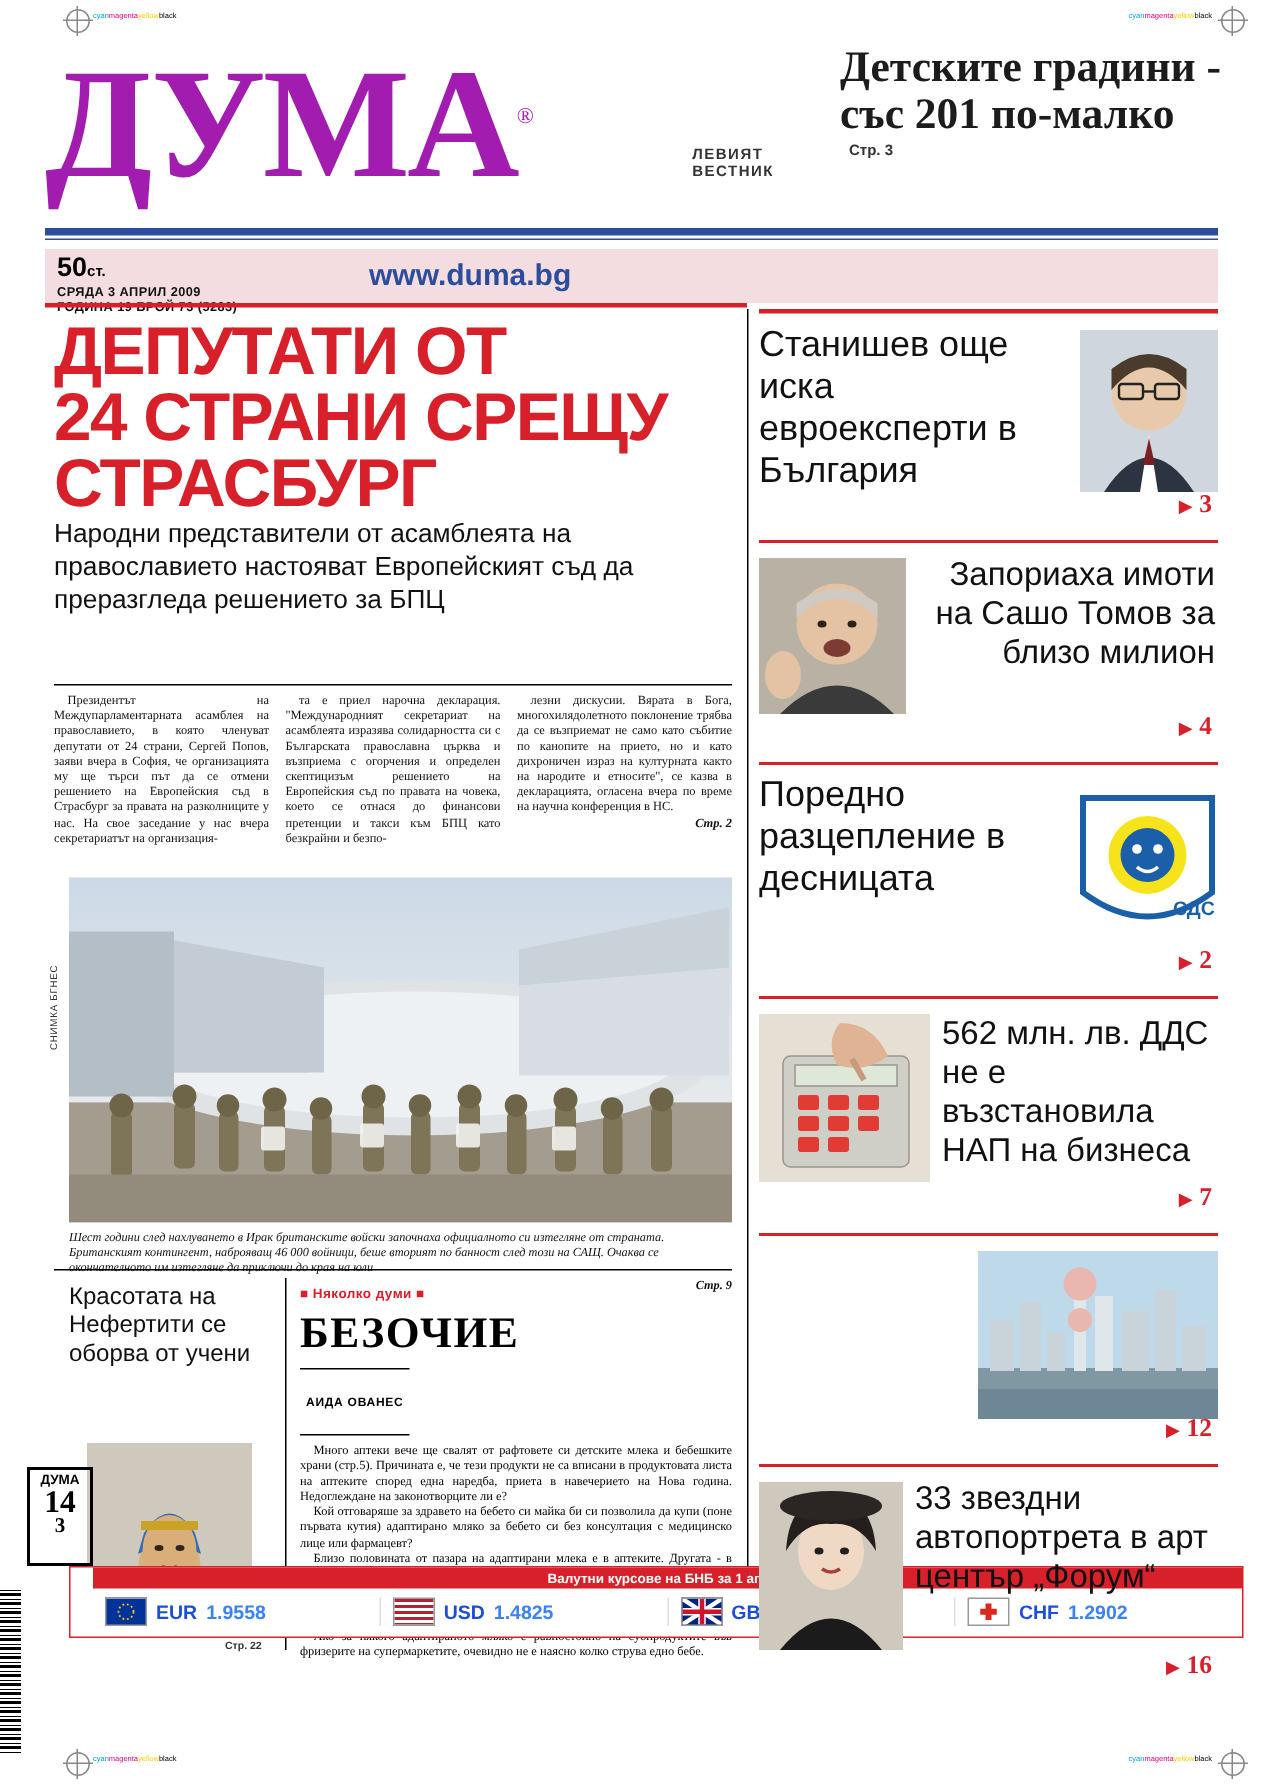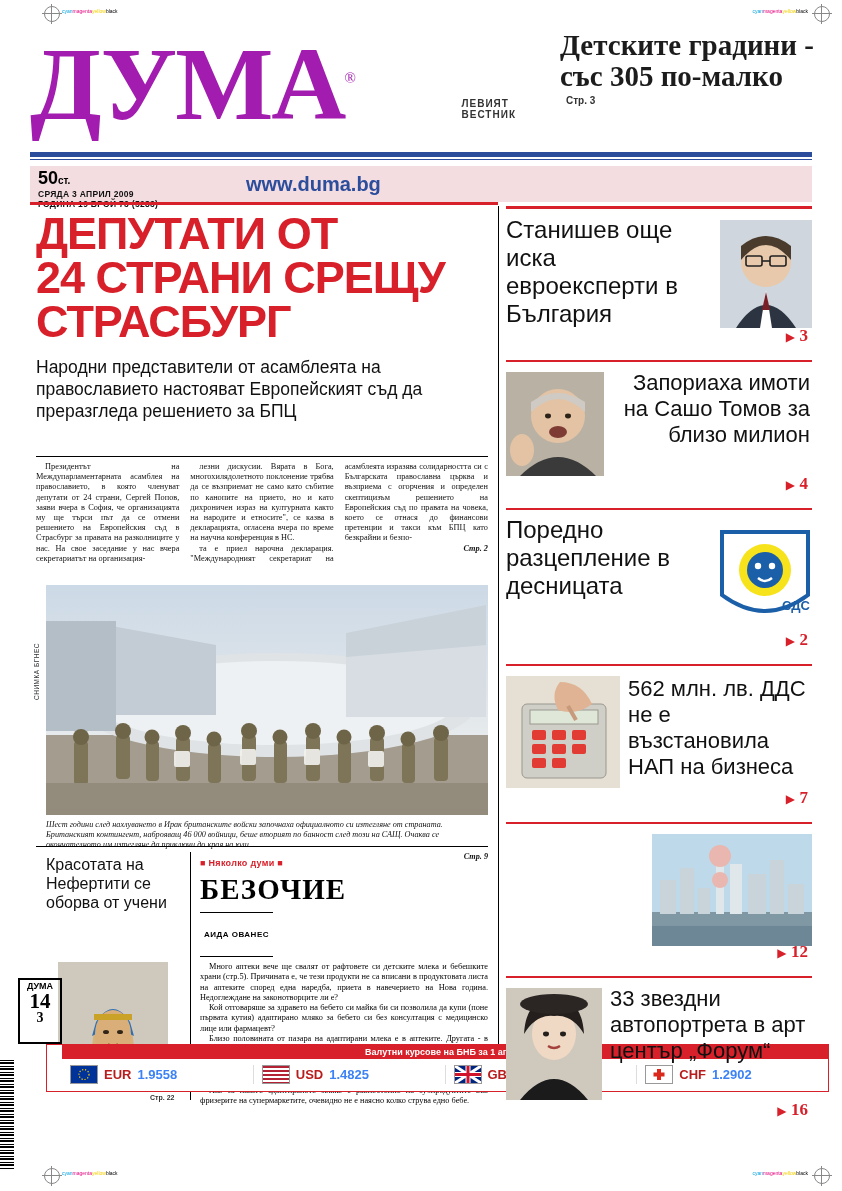--- a/index.html
+++ b/index.html
@@ -33,21 +33,21 @@
   .price .big small{font-size:10px;}
   .price .l1,.price .l2{font-size:8.5px;font-weight:bold;letter-spacing:.3px;color:#111;}
   .site{position:absolute;left:246px;top:173px;font-size:20px;font-weight:bold;color:#2c4c9c;font-family:"Liberation Sans",sans-serif;}
 
   .redline{position:absolute;background:#d8202a;}
   .blackline{position:absolute;background:#000;}
 
   
   .lead{position:absolute;left:36px;top:212px;width:452px;}
   .lead h1{margin:0;font-family:"Liberation Sans",sans-serif;font-weight:bold;font-size:45px;line-height:44px;letter-spacing:-1px;color:#d8202a;text-transform:uppercase;}
-  .lead .deck{margin-top:12px;font-family:"Liberation Sans",sans-serif;font-size:17.5px;line-height:22px;color:#111;}
+  .lead .deck{font-family:"Liberation Sans",sans-serif;font-size:17.5px;line-height:22px;color:#111;}
 
   .leadcols{position:absolute;left:36px;top:462px;width:452px;}
   .leadcols .cols{column-count:3;column-gap:11px;font-family:"Liberation Serif",serif;font-size:8.3px;line-height:10.2px;text-align:justify;color:#111;}
   .leadcols .cols p{margin:0;text-indent:9px;}
   .leadcols .cols p.first{text-indent:9px;}
   .pgref{font-weight:bold;font-style:italic;}
 
   
   .photo{position:absolute;left:46px;top:585px;width:442px;height:230px;background:linear-gradient(#cdd9e6,#b9c7d6);overflow:hidden;}
   .photocap{position:absolute;left:46px;top:820px;width:442px;font-family:"Liberation Serif",serif;font-style:italic;font-size:8.2px;line-height:10px;color:#111;}
@@ -77,21 +77,21 @@
   .comment .body{margin-top:5px;font-family:"Liberation Serif",serif;font-size:8.3px;line-height:10.3px;text-align:justify;}
   .comment .body p{margin:0;text-indent:9px;}
 
   
   .curr{position:absolute;left:46px;top:1044px;width:766px;height:46px;border:1px solid #d8202a;background:#fff;padding-left:15px;}
   .currhdr{height:14px;background:#d8202a;color:#fff;font-size:9px;font-weight:bold;text-align:center;line-height:14px;}
   .currrow{display:flex;height:31px;align-items:center;}
   .cell{display:flex;align-items:center;flex:1;padding-left:8px;border-left:1px solid #ddd;}
   .cell:first-child{border-left:none;}
   .flag{width:26px;height:17px;margin-right:6px;border:1px solid #999;}
-  .ccode{font-size:13px;font-weight:bold;color:#b91c1c;margin-right:6px;}
+  .ccode{font-size:13px;font-weight:bold;color:#1d4ed8;margin-right:6px;}
   .cval{font-size:13px;font-weight:bold;color:#3b82f6;}
   .item{position:relative;}
   .item h3{margin:0;font-family:"Liberation Sans",sans-serif;font-weight:normal;font-size:22px;line-height:26px;color:#111;}
   .item h3.big{font-size:24px;line-height:28px;}
   .arrow{color:#d8202a;font-size:12px;}
   .pagenum{font-family:"Liberation Serif",serif;font-size:17px;font-weight:bold;color:#d8202a;}
 
   .thumb{background:#c7cfd8;overflow:hidden;position:relative;}
 
   
@@ -119,21 +119,21 @@
 
   <div class="masthead">
     <div class="duma"><span>ДУМА</span><span class="reg-mark">®</span></div>
     <div class="subttl">
       <div>ЛЕВИЯТ</div>
       <div>ВЕСТНИК</div>
     </div>
   </div>
 
   <div class="topright">
-    <div class="t">Детските градини - със 305 по-малко</div>
+    <div class="t">Детските градини - със 201 по-малко</div>
     <div class="pg">Стр. 3</div>
   </div>
 
   <div class="bluerule"></div>
   <div class="bluerule2"></div>
 
   <div class="priceband"></div>
   <div class="price">
     <div class="big"><span>50</span><small>ст.</small></div>
     <div class="l1">СРЯДА 3 АПРИЛ 2009</div>
@@ -151,22 +151,22 @@
       <span>СТРАСБУРГ</span>
     </h1>
     <div class="deck">Народни представители от асамблеята на православието настояват Европейският съд да преразгледа решението за БПЦ</div>
   </div>
 
   <div class="blackline" style="left:36px;top:456px;width:452px;height:1px"></div>
 
   <div class="leadcols">
     <div class="cols">
       <p class="first">Президентът на Междупарламентарната асамблея на православието, в която членуват депутати от 24 страни, Сергей Попов, заяви вчера в София, че организацията му ще търси път да се отмени решението на Европейския съд в Страсбург за правата на разколниците у нас. На свое заседание у нас вчера секретариатът на организация-</p>
+      <p>та е приел нарочна декларация. "Международният секретариат на асамблеята изразява солидарността си с Българската православна църква и възприема с огорчения и определен скептицизъм решението на Европейския съд по правата на човека, което се отнася до финансови претенции и такси към БПЦ като безкрайни и безпо-</p>
       <p>лезни дискусии. Вярата в Бога, многохилядолетното поклонение трябва да се възприемат не само като събитие по канопите на прието, но и като дихроничен израз на културната както на народите и етносите", се казва в декларацията, огласена вчера по време на научна конференция в НС.</p>
-      <p>та е приел нарочна декларация. "Международният секретариат на асамблеята изразява солидарността си с Българската православна църква и възприема с огорчения и определен скептицизъм решението на Европейския съд по правата на човека, което се отнася до финансови претенции и такси към БПЦ като безкрайни и безпо-</p>
       <p class="pgref" style="text-align:right">Стр. 2</p>
     </div>
   </div>
 
   <div class="photo">
     <svg width="442" height="230" viewBox="0 0 442 230">
       <defs>
         <linearGradient id="sky" x1="0" y1="0" x2="0" y2="1">
           <stop offset="0%" stop-color="#ccd9e6"></stop>
             <stop offset="100%" stop-color="#e6eaec"></stop>

